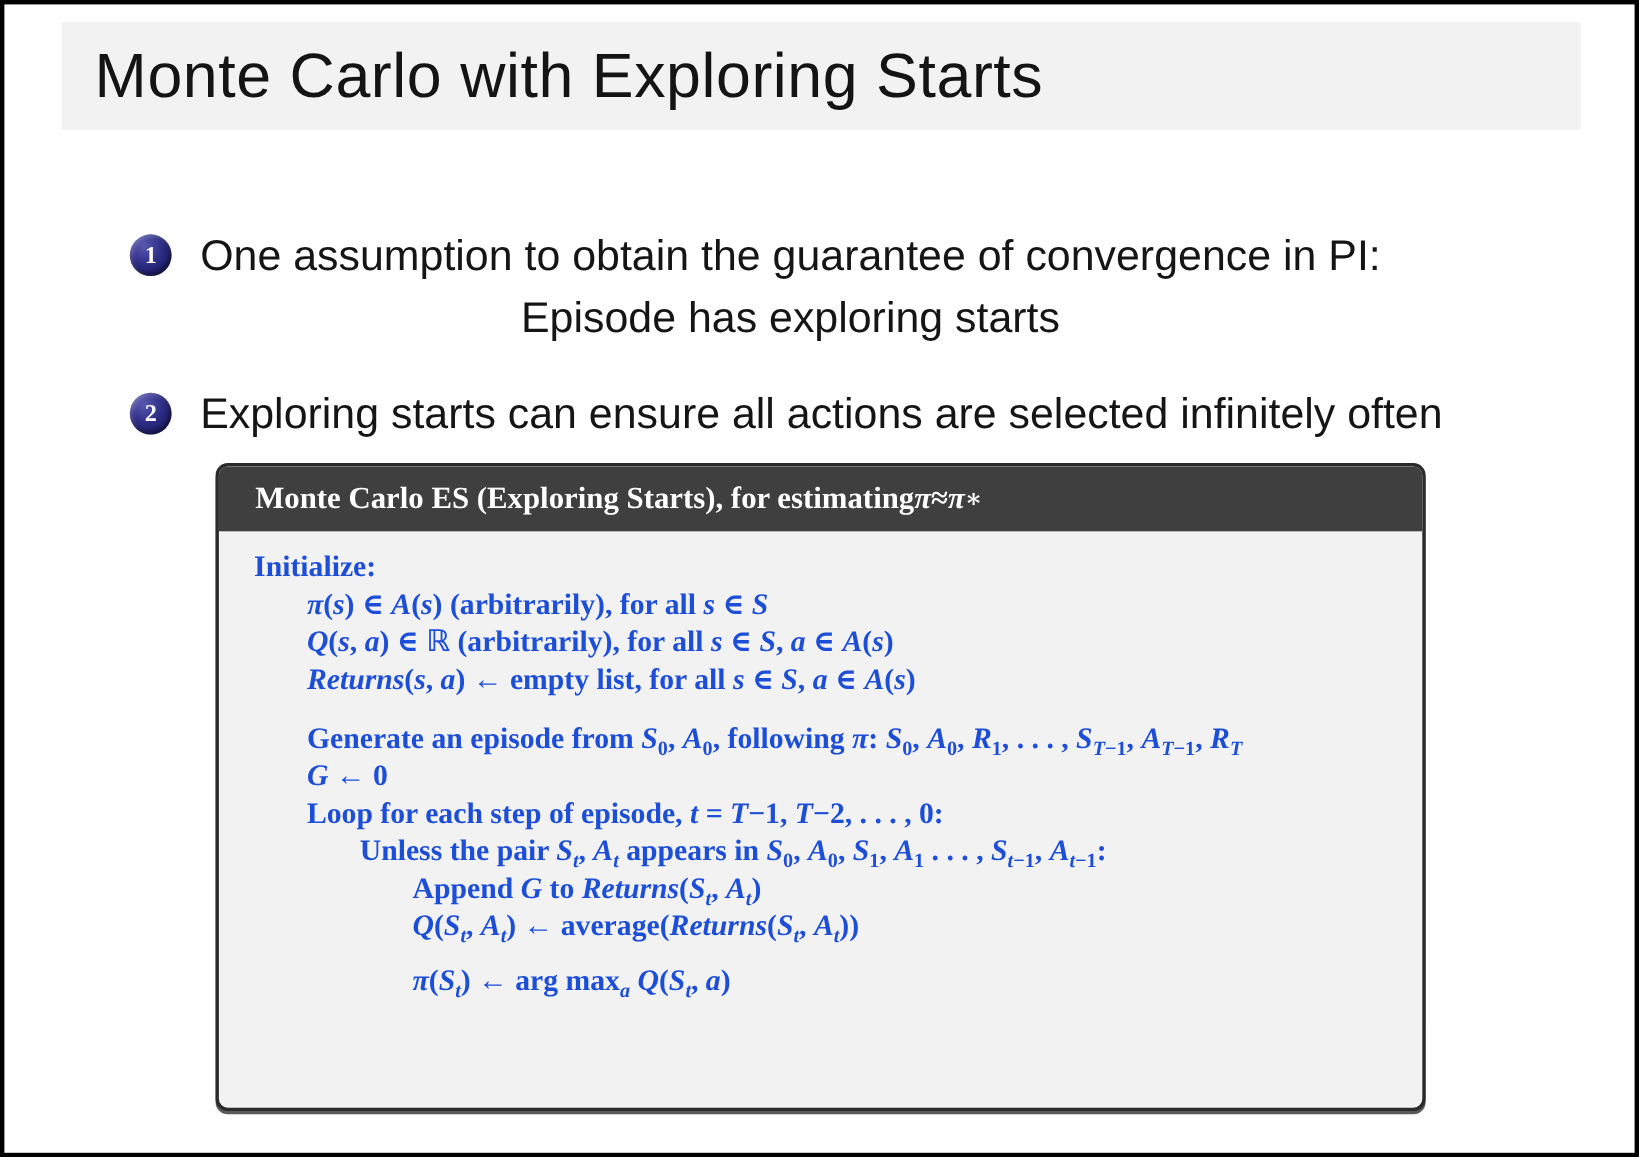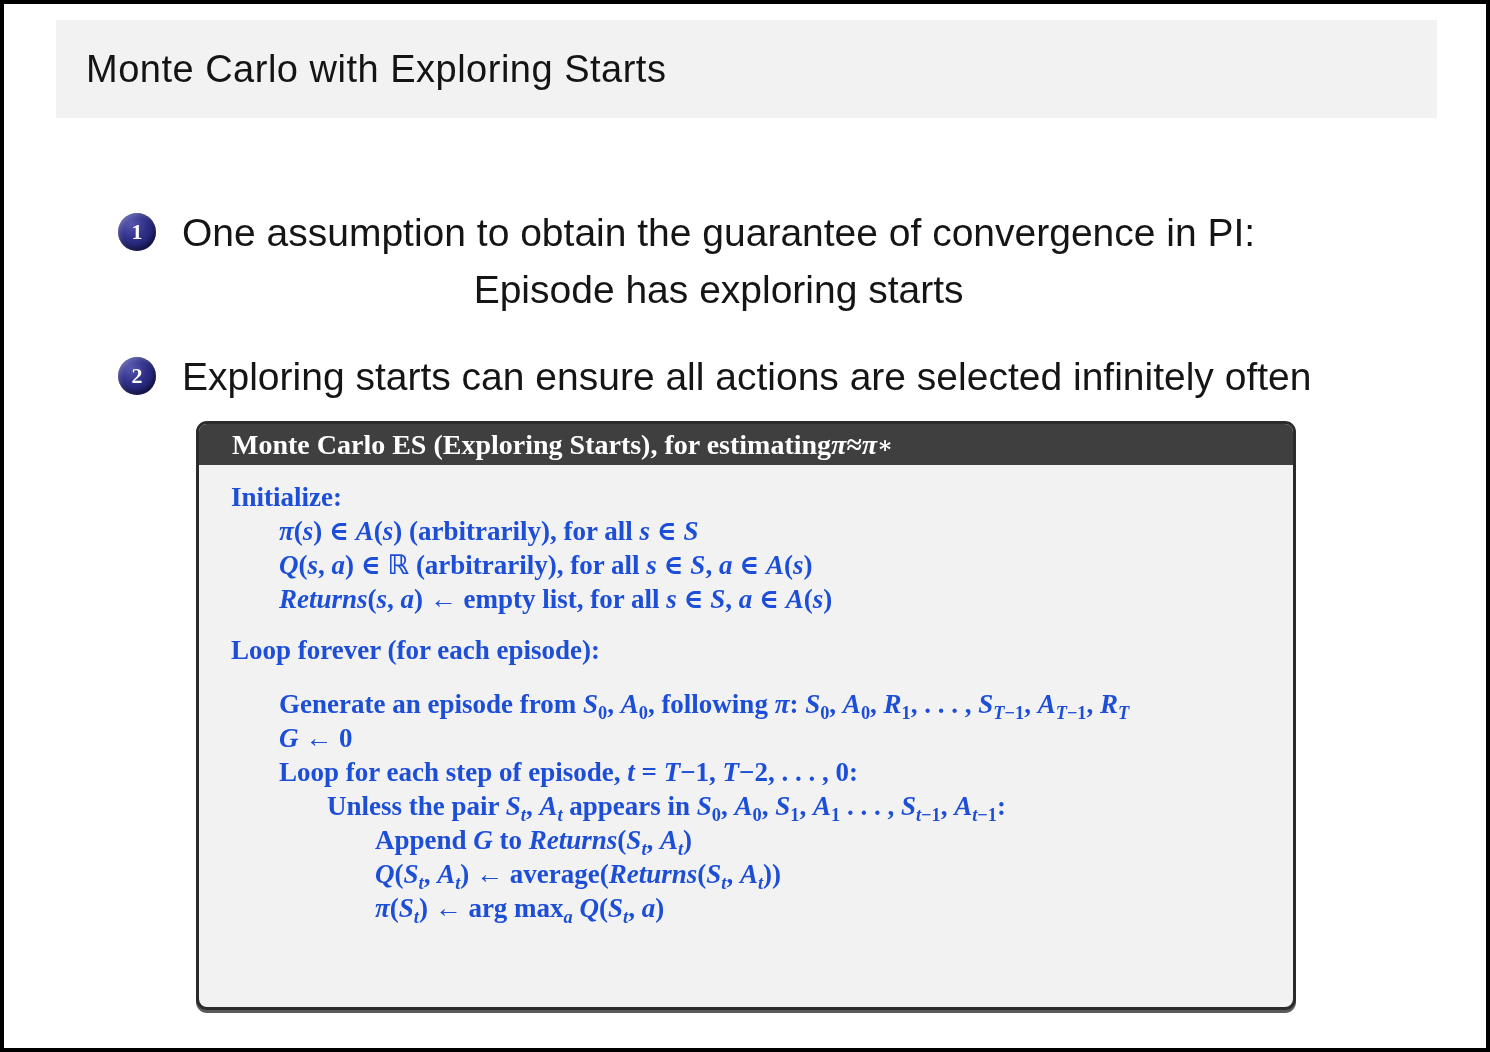--- a/index.html
+++ b/index.html
@@ -9,37 +9,37 @@
     --algo-body-bg:#f2f2f2; --algo-border:#2b2b2b; --page-border:#000000;
   }
   *{box-sizing:border-box;}
   html,body{margin:0;padding:0;}
   body{width:1490px;height:1052px;background:#ffffff;position:relative;
        font-family:"Liberation Sans",sans-serif;}
   .page{position:absolute;inset:0;border:4px solid var(--page-border);background:#fff;}
 
   .banner{position:absolute;left:52px;top:16px;width:1381px;height:98px;
           background:var(--banner-bg);display:flex;align-items:center;padding-left:30px;}
-  .banner h1{margin:0;font-size:38px;font-weight:500;color:var(--title-text);
+  .banner h1{margin:0;font-size:57px;font-weight:500;color:var(--title-text);
              font-family:"Liberation Sans",sans-serif;letter-spacing:0.5px;}
 
   .bullets{position:absolute;left:114px;top:200px;width:1340px;list-style:none;margin:0;padding:0;}
   .bullet{display:flex;margin-bottom:30px;}
   .ball{flex:0 0 38px;width:38px;height:38px;border-radius:50%;margin-top:9px;margin-right:26px;
         background:radial-gradient(circle at 34% 28%, var(--ball-light) 0%, var(--ball-mid) 45%, var(--ball-dark) 100%);
         display:flex;align-items:center;justify-content:center;
         box-shadow:inset -2px -3px 5px rgba(0,0,0,0.45), inset 2px 2px 4px rgba(255,255,255,0.25);}
   .ball-num{color:#ffffff;font-size:22px;font-weight:bold;line-height:1;
             font-family:"Liberation Serif",serif;}
   .btext{font-size:39px;line-height:57px;color:var(--bullet-text);text-align:center;}
 
   .algo{position:absolute;left:192px;top:417px;width:1100px;height:589px;
         border:3px solid var(--algo-border);border-radius:11px;background:var(--algo-body-bg);
         box-shadow:0 3px 0 rgba(35,35,35,0.75);overflow:hidden;}
-  .algo-header{height:41px;background:var(--algo-header-bg);color:var(--algo-header-text);
+  .algo-header{height:59px;background:var(--algo-header-bg);color:var(--algo-header-text);
                display:flex;align-items:center;padding-left:33px;
                font-family:"Liberation Serif","DejaVu Serif",serif;font-weight:bold;font-size:28px;}
   .algo-body{padding:15px 14px 0 32px;font-family:"Liberation Serif","DejaVu Serif","DejaVu Sans",serif;
              font-size:27px;line-height:34px;color:#1d4ed8;font-weight:bold;}
   .algo-line{white-space:nowrap;}
   .algo-line.gap{margin-top:17px;}
   .algo-body i{font-family:"Liberation Serif","DejaVu Serif","DejaVu Sans",serif;}
   .algo-body sub{font-size:68%;line-height:0;}
 </style>
 </head>
@@ -71,33 +71,32 @@
     <div class="algo-header">Monte Carlo ES (Exploring Starts), for estimating <i>π</i> ≈ <i>π</i><sub>∗</sub></div>
     <div class="algo-body" id="algo-body">
   <div class="algo-line" style="padding-left: 0px;">Initialize:</div>
 
   <div class="algo-line" style="padding-left: 48px;"><i>π</i>(<i>s</i>) ∈ <i>A</i>(<i>s</i>) (arbitrarily), for all <i>s</i> ∈ <i>S</i></div>
 
   <div class="algo-line" style="padding-left: 48px;"><i>Q</i>(<i>s</i>, <i>a</i>) ∈ ℝ (arbitrarily), for all <i>s</i> ∈ <i>S</i>, <i>a</i> ∈ <i>A</i>(<i>s</i>)</div>
 
   <div class="algo-line" style="padding-left: 48px;"><i>Returns</i>(<i>s</i>, <i>a</i>) ← empty list, for all <i>s</i> ∈ <i>S</i>, <i>a</i> ∈ <i>A</i>(<i>s</i>)</div>
 
-  <div class="algo-line gap" style="padding-left: 0px;">Loop forever (for each episode):</div>
 
 
   <div class="algo-line" style="padding-left: 48px; margin-top: 20px;">Generate an episode from <i>S</i><sub>0</sub>, <i>A</i><sub>0</sub>, following <i>π</i>: <i>S</i><sub>0</sub>, <i>A</i><sub>0</sub>, <i>R</i><sub>1</sub>, . . . , <i>S</i><sub><i>T</i>−1</sub>, <i>A</i><sub><i>T</i>−1</sub>, <i>R</i><sub><i>T</i></sub></div>
 
   <div class="algo-line" style="padding-left: 48px;"><i>G</i> ← 0</div>
 
   <div class="algo-line" style="padding-left: 48px;">Loop for each step of episode, <i>t</i> = <i>T</i>−1, <i>T</i>−2, . . . , 0:</div>
 
 
   <div class="algo-line" style="padding-left: 96px;">Unless the pair <i>S</i><sub><i>t</i></sub>, <i>A</i><sub><i>t</i></sub> appears in <i>S</i><sub>0</sub>, <i>A</i><sub>0</sub>, <i>S</i><sub>1</sub>, <i>A</i><sub>1</sub> . . . , <i>S</i><sub><i>t</i>−1</sub>, <i>A</i><sub><i>t</i>−1</sub>:</div>
 
   <div class="algo-line" style="padding-left: 144px;">Append <i>G</i> to <i>Returns</i>(<i>S</i><sub><i>t</i></sub>, <i>A</i><sub><i>t</i></sub>)</div>
 
   <div class="algo-line" style="padding-left: 144px;"><i>Q</i>(<i>S</i><sub><i>t</i></sub>, <i>A</i><sub><i>t</i></sub>) ← average(<i>Returns</i>(<i>S</i><sub><i>t</i></sub>, <i>A</i><sub><i>t</i></sub>))</div>
 
-  <div class="algo-line" style="padding-left: 144px;"><i>π</i>(<i>S</i><sub><i>t</i></sub>) ← arg max<sub><i>a</i></sub> <i>Q</i>(<i>S</i><sub><i>t</i></sub>, <i>a</i>)</div>
+  <div class="algo-line" style="padding-left: 144px; margin-top: 16px;"><i>π</i>(<i>S</i><sub><i>t</i></sub>) ← arg max<sub><i>a</i></sub> <i>Q</i>(<i>S</i><sub><i>t</i></sub>, <i>a</i>)</div>
 </div>
   </div>
 
 </div>
 
 </body></html>

